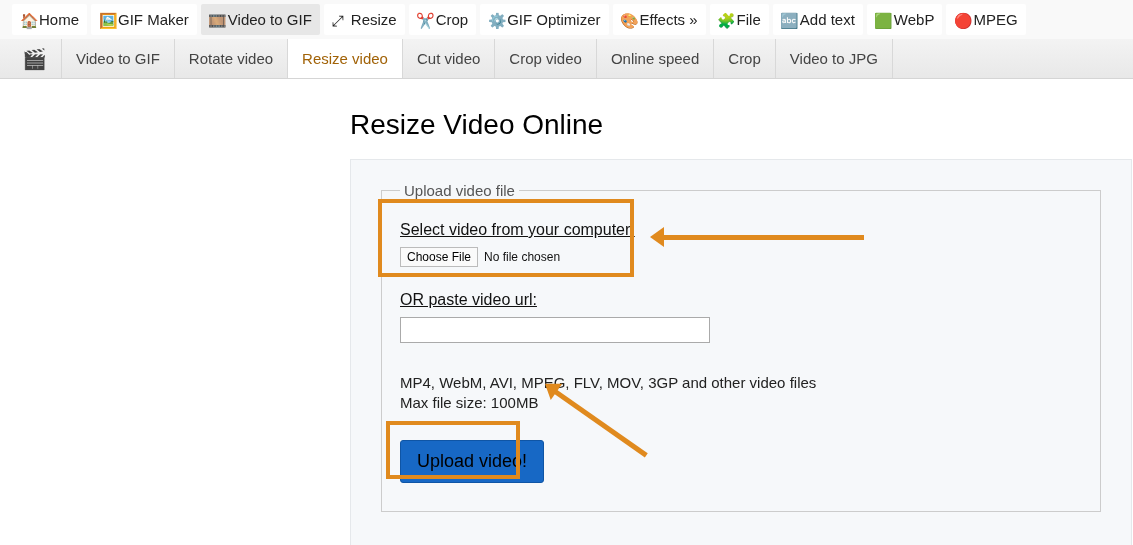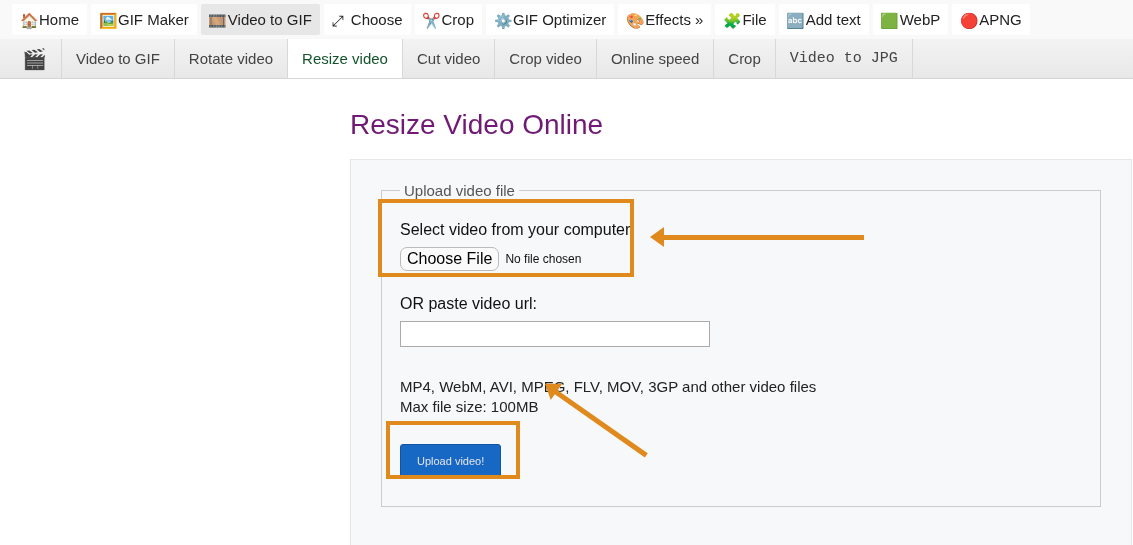--- a/index.html
+++ b/index.html
@@ -51,85 +51,86 @@
     font-size: 20px;
   }
   .subnav .tab {
     padding: 11px 14px;
     border-left: 1px solid #d8d8d8;
     color: #444;
     font-size: 15px;
     background: transparent;
     cursor: pointer;
   }
-  .subnav .tab:last-child { border-right: 1px solid #d8d8d8; font-family: Liberation Mono, monospace; }
+  .subnav .tab:last-child { border-right: 1px solid #d8d8d8; }
   .subnav .tab.active {
     background: #fff;
-    color: #14532d;
+    color: #a16207;
   }
 
   
   .wrap {
     margin-left: 350px;
     margin-top: 30px;
     margin-right: 0;
   }
   h1.page-title {
     font-size: 28px;
     font-weight: 400;
     margin: 0 0 18px 0;
-    color: #701a75;
+    color: #000000;
   }
   .panel {
     background: #f6f8fa;
     border: 1px solid #e5e8eb;
     padding: 22px 30px 40px 30px;
     width: 782px;
   }
   fieldset {
     border: 1px solid #ccc;
     padding: 16px 18px 28px 18px;
     margin: 0;
   }
   legend {
     font-size: 15px;
     color: #555;
     padding: 0 4px;
   }
   .label {
     font-size: 16px;
     margin: 6px 0 8px 0;
+    text-decoration: underline;
   }
   .choose {
     display: inline-flex;
     align-items: center;
     gap: 6px;
     font-size: 12px;
   }
   .choose button {
-    font-size: 16px;
+    font-size: 12px;
     padding: 2px 6px;
     background: #fafafa;
     border: 1px solid #bbb;
-    border-radius: 7px;
+    border-radius: 0;
     cursor: pointer;
   }
   .url-input {
     width: 310px;
     height: 26px;
     border: 1px solid #aaa;
     padding: 2px 4px;
     font-size: 14px;
   }
   .hint { font-size: 15px; color:#222; margin-top: 30px; line-height:1.35; }
   .upload-btn {
     background: #1768c5;
     border: 1px solid #0f55a5;
-    color: #e5e5e5;
-    font-size: 11px;
+    color: #000000;
+    font-size: 18px;
     padding: 10px 16px;
     border-radius: 3px;
     cursor: pointer;
   }
 
   
   .hl { position: absolute; border: 4px solid #e08a1e; pointer-events: none; }
   .arrow {
     position: absolute;
     background: #e08a1e;
@@ -157,42 +158,42 @@
         <span class="ico">🏠</span>
         <span>Home</span>
       </span><span class="item">
         <span class="ico">🖼️</span>
         <span>GIF Maker</span>
       </span><span class="item active">
         <span class="ico">🎞️</span>
         <span>Video to GIF</span>
       </span><span class="item">
         <span class="ico">⤢</span>
-        <span>Choose</span>
+        <span>Resize</span>
       </span><span class="item">
         <span class="ico">✂️</span>
         <span>Crop</span>
       </span><span class="item">
         <span class="ico">⚙️</span>
         <span>GIF Optimizer</span>
       </span><span class="item">
         <span class="ico">🎨</span>
         <span>Effects »</span>
       </span><span class="item">
         <span class="ico">🧩</span>
         <span>File</span>
       </span><span class="item">
         <span class="ico">🔤</span>
         <span>Add text</span>
       </span><span class="item">
         <span class="ico">🟩</span>
         <span>WebP</span>
       </span><span class="item">
         <span class="ico">🔴</span>
-        <span>APNG</span>
+        <span>MPEG</span>
       </span></div>
 
 <div class="subnav">
   <div class="logo">🎬</div>
   <div id="subnav-items" style="display:flex;">
         <div class="tab">Video to GIF</div>
         <div class="tab">Rotate video</div>
         <div class="tab active">Resize video</div>
         <div class="tab">Cut video</div>
         <div class="tab">Crop video</div>

